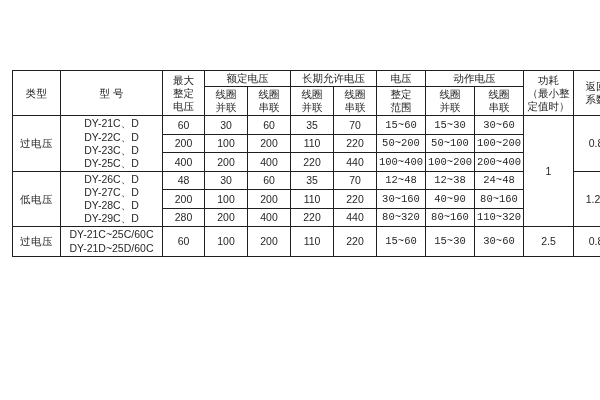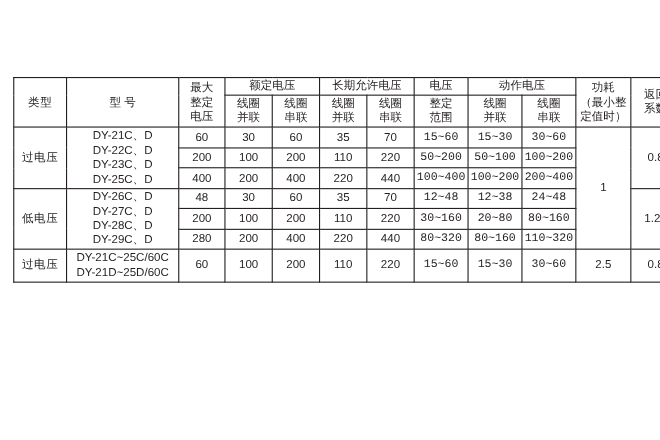--- a/index.html
+++ b/index.html
@@ -175,21 +175,21 @@
         <td class="num nowrap">24~48</td>
         <td rowspan="3" class="num">1.25</td>
       </tr>
       <tr>
         <td class="num">200</td>
         <td class="num">100</td>
         <td class="num">200</td>
         <td class="num">110</td>
         <td class="num">220</td>
         <td class="num nowrap">30~160</td>
-        <td class="num nowrap">20~80</td>
+        <td class="num nowrap">40~90</td>
         <td class="num nowrap">80~160</td>
       </tr>
       <tr>
         <td class="num">280</td>
         <td class="num">200</td>
         <td class="num">400</td>
         <td class="num">220</td>
         <td class="num">440</td>
         <td class="num nowrap">80~320</td>
         <td class="num nowrap">80~160</td>

